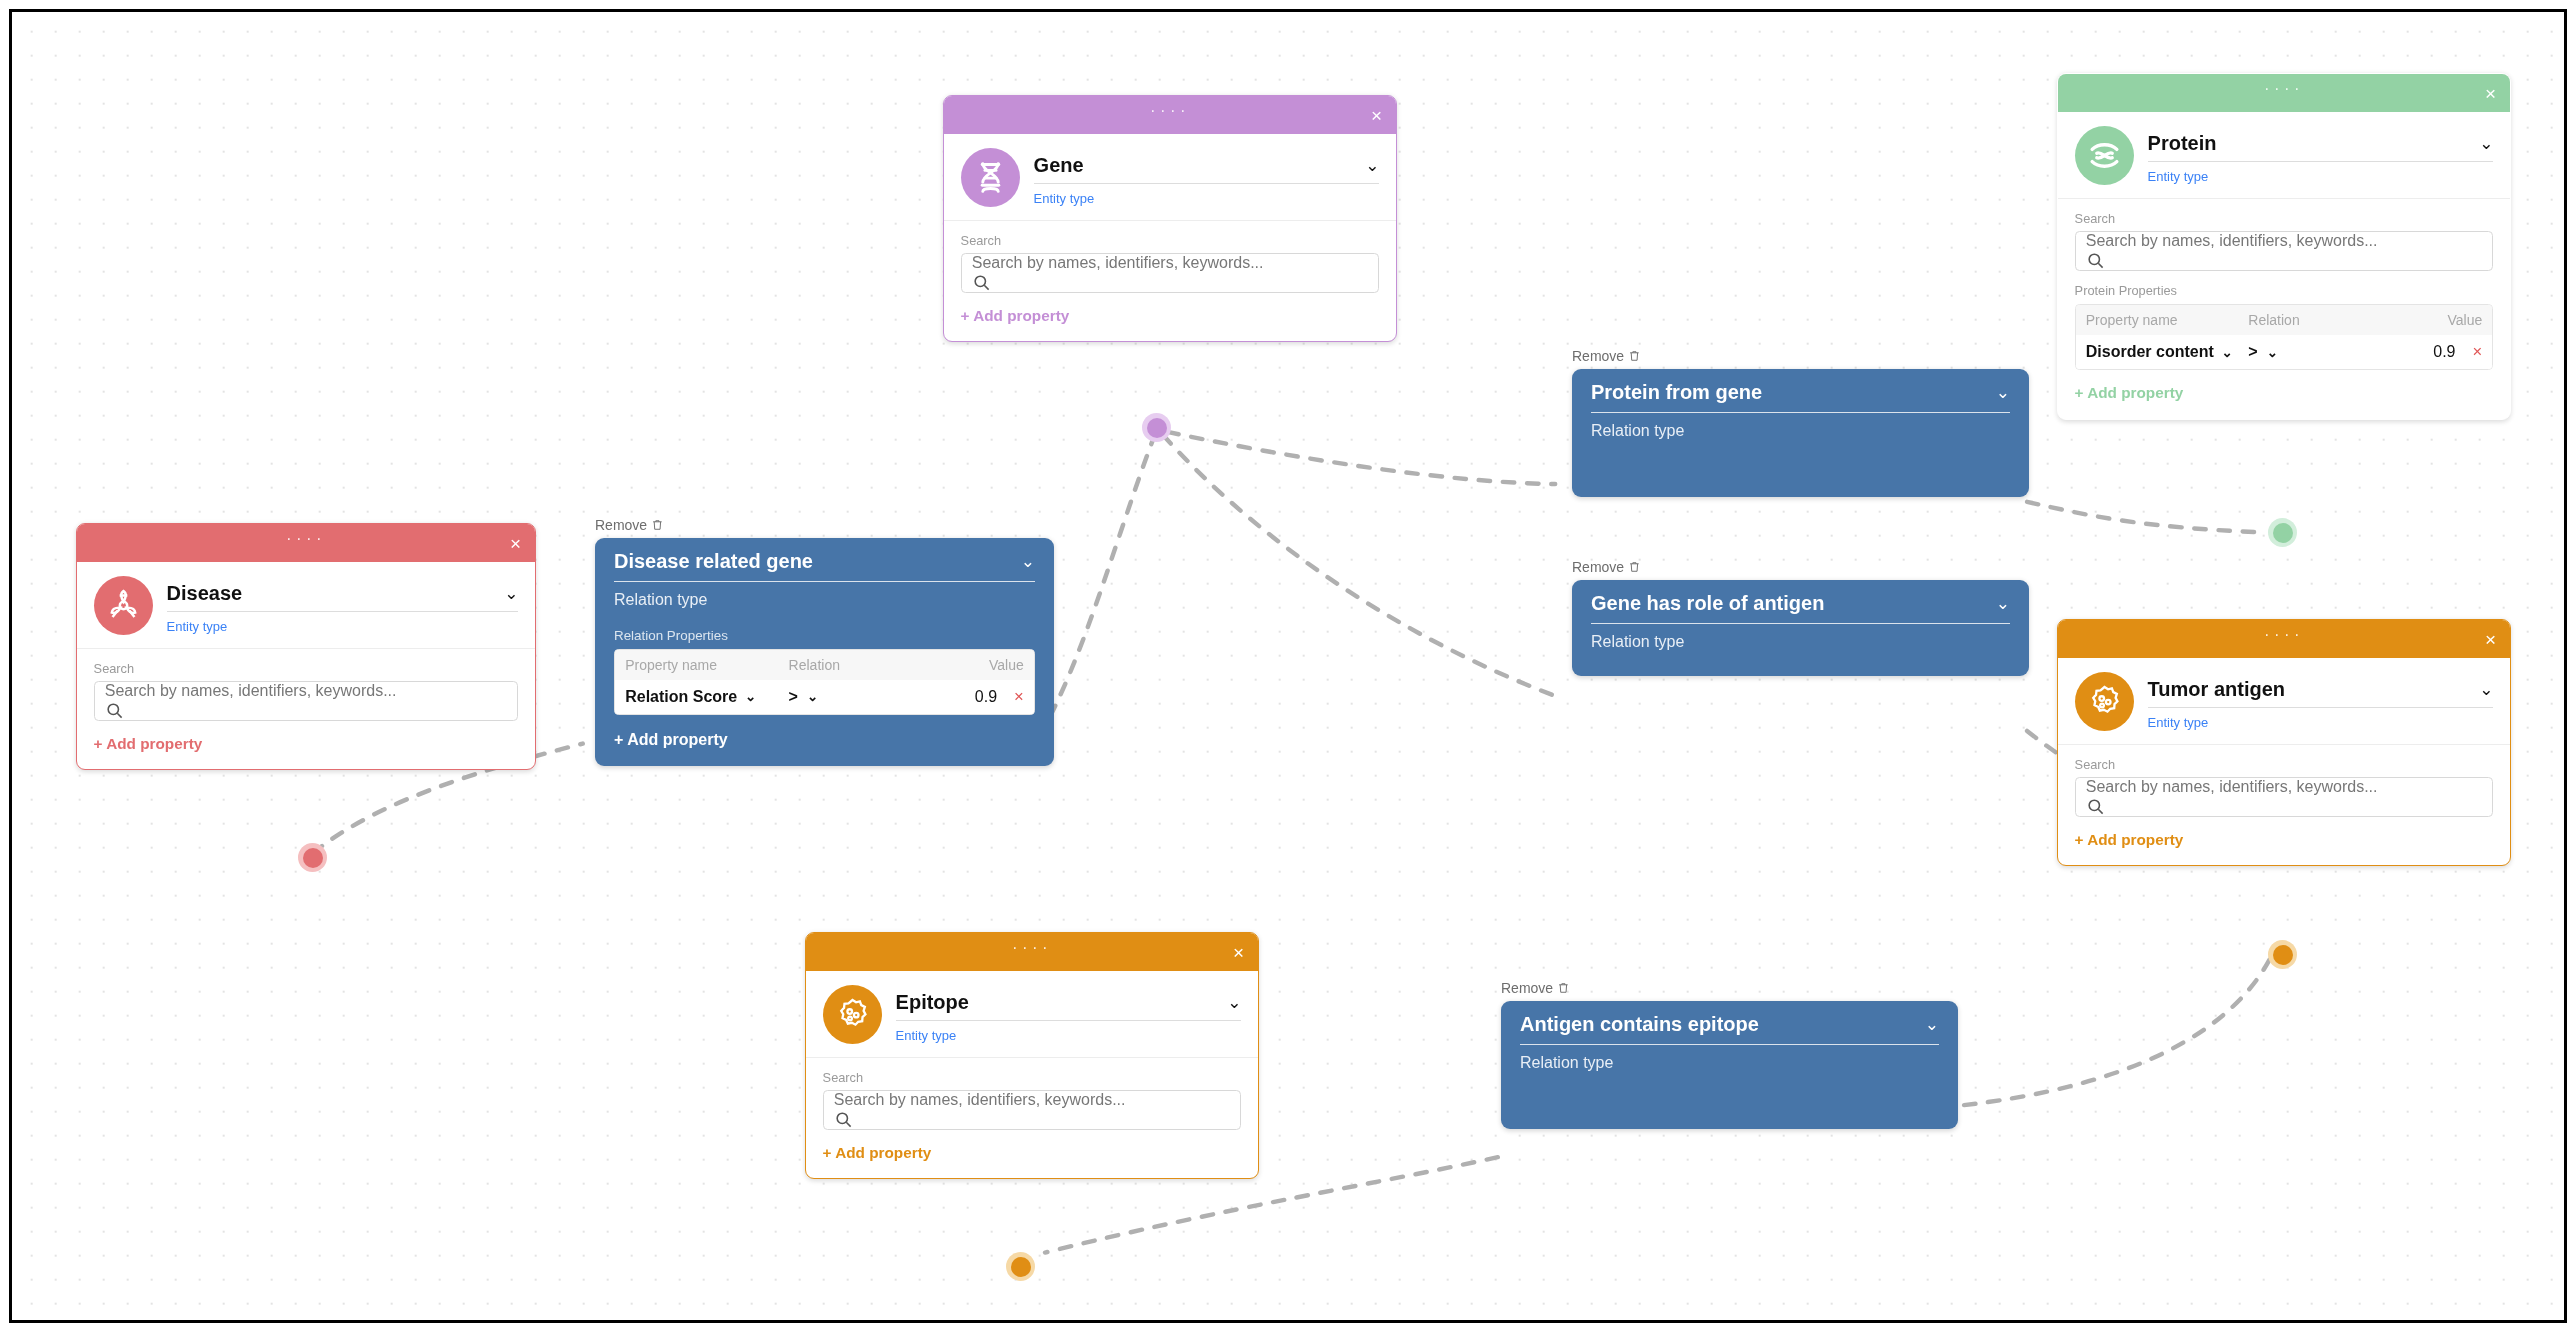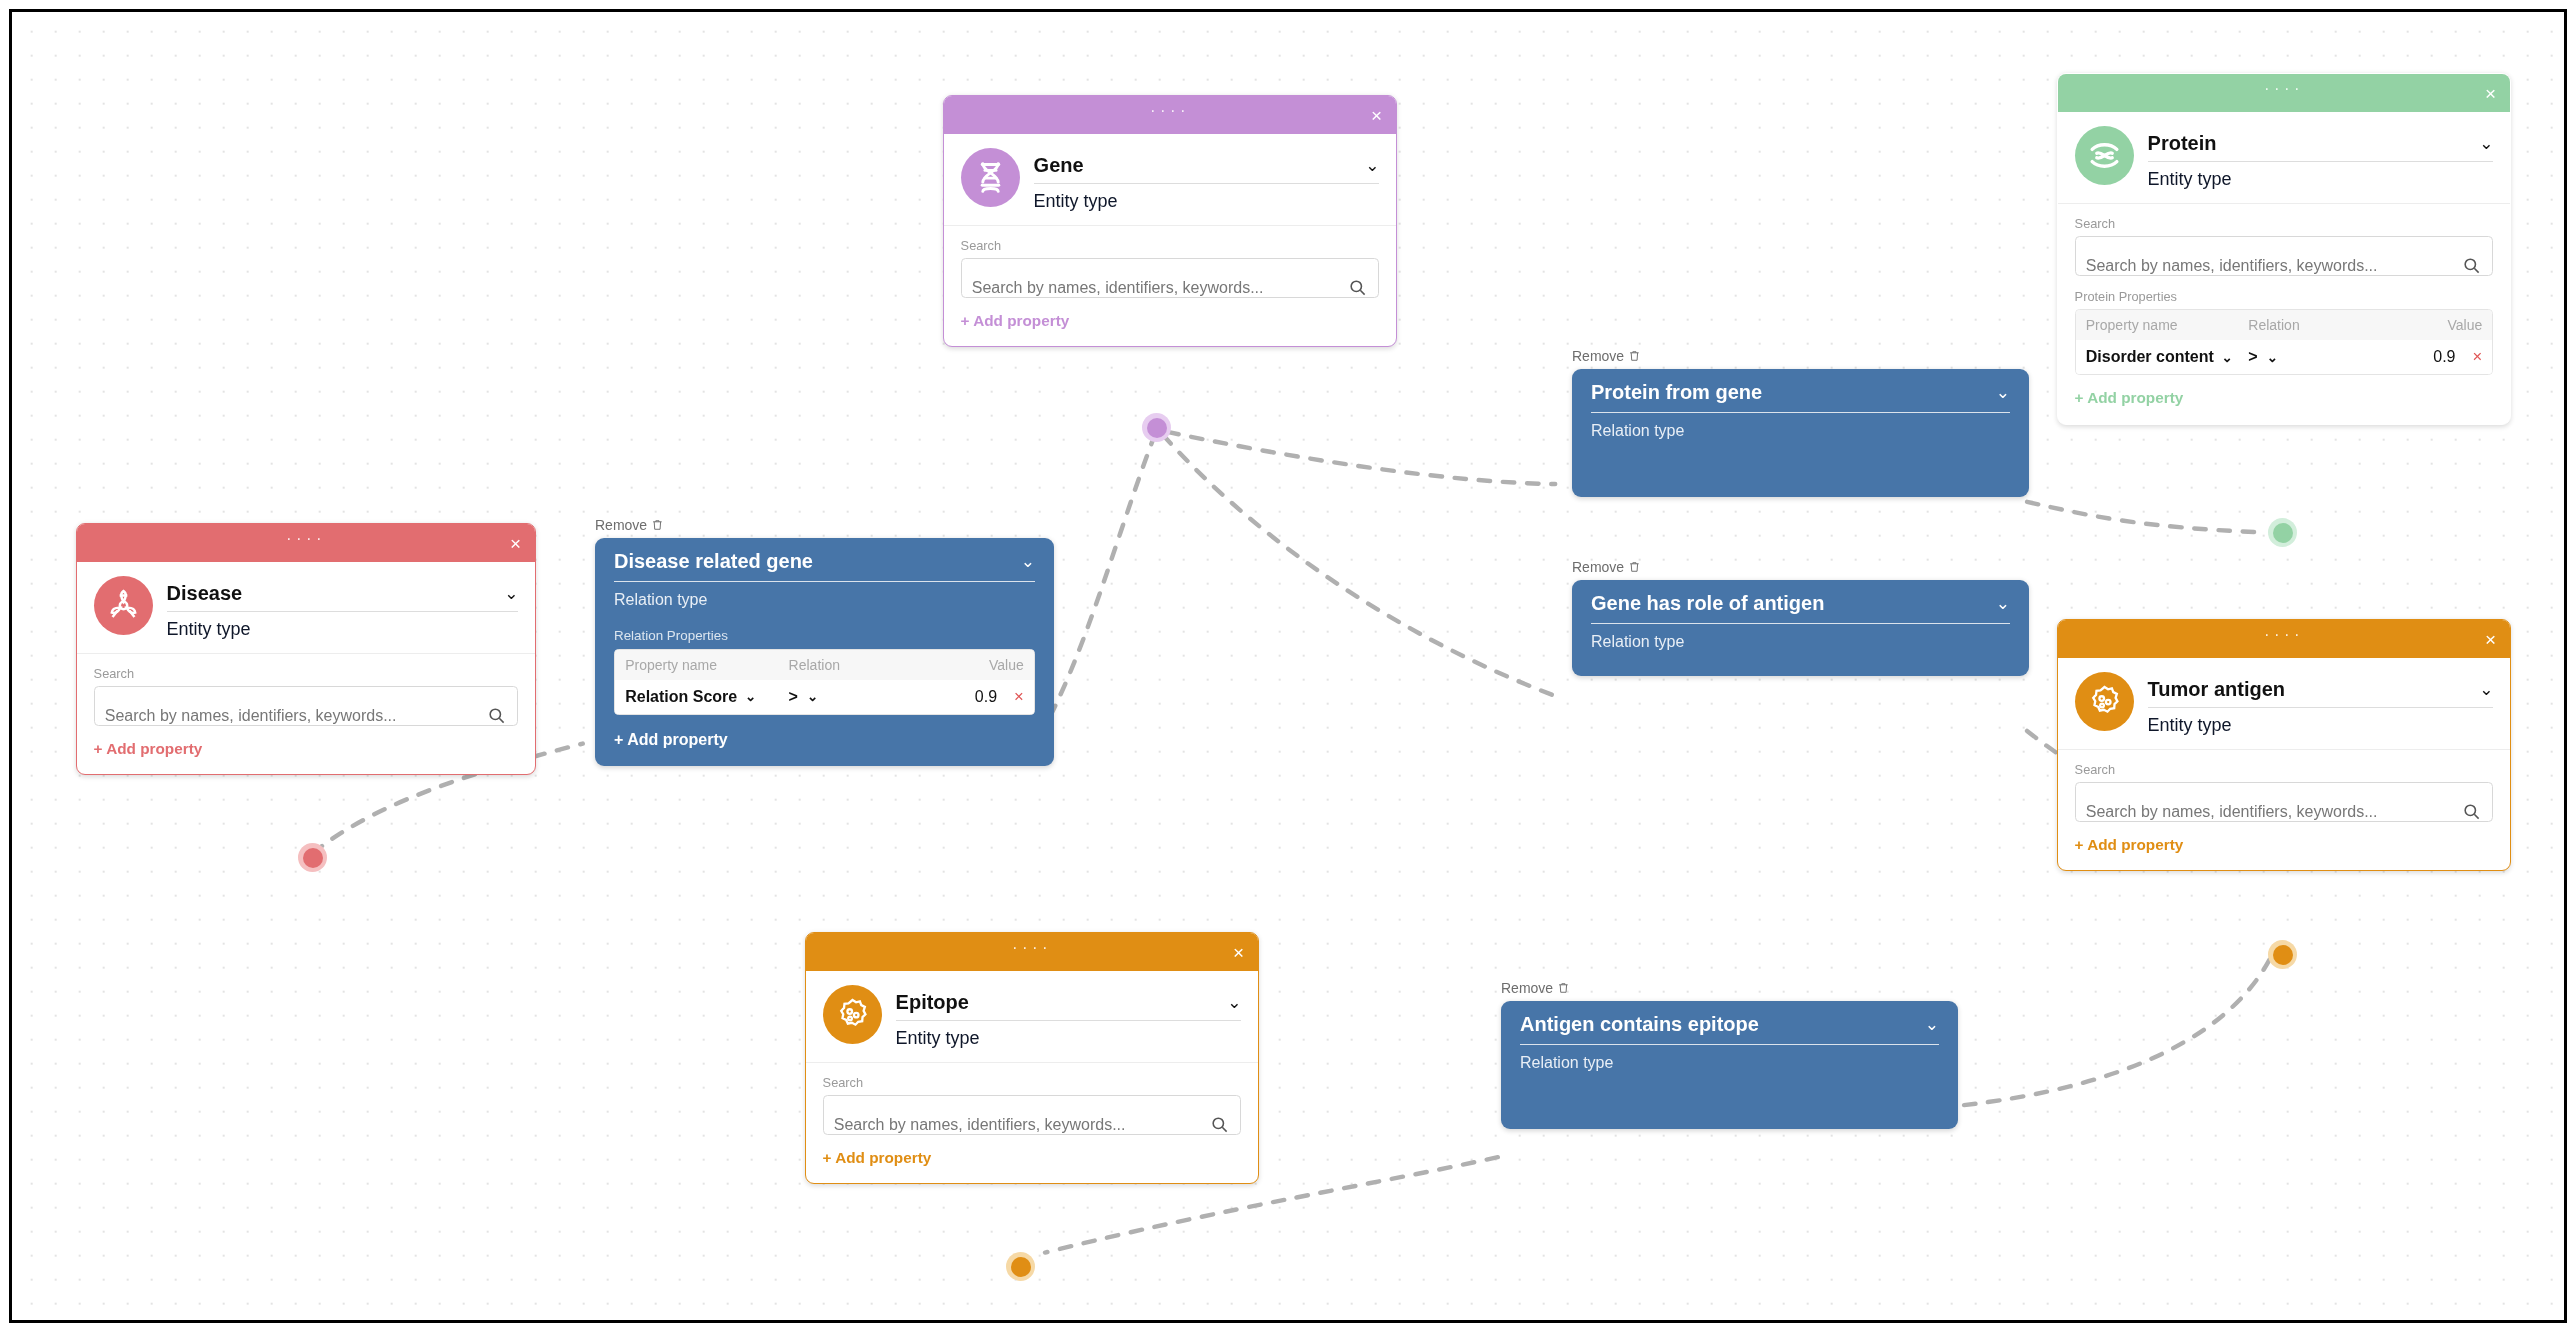--- a/index.html
+++ b/index.html
@@ -44,28 +44,28 @@
     position: absolute; right: 14px; top: 50%; transform: translateY(-50%);
     color: #ffffff; font-size: 19px; line-height: 1; font-weight: 300; cursor: pointer;
   }
   .node-ident { display: flex; align-items: flex-start; padding: 14px 16.6px 12.8px 16.6px; gap: 14px; }
   .avatar { width: 59px; height: 59px; border-radius: 50%; flex: 0 0 59px; display:flex; align-items:center; justify-content:center; }
   .avatar svg { width: 37px; height: 37px; }
   .ident-body { flex: 1 1 auto; padding-top: 6.4px; }
   .ident-row { display: flex; align-items: center; justify-content: space-between; border-bottom: 1.3px solid #dddddd; padding-bottom: 5.8px; }
   .ident-name { font-size: 20px; font-weight: bold; color: #111111; }
   .caret { font-size: 17px; color: #111111; line-height: 1; cursor: pointer; }
-  .ident-sub { font-size: 18px; color: #0f172a; margin-top: 7px; }
+  .ident-sub { font-size: 13px; color: #3b82f6; margin-top: 7px; }
   .node-divider { height: 1.3px; background: #ededed; }
   .node-body { padding: 11.5px 16.6px 16.6px 16.6px; }
   .field-label { font-size: 12.8px; color: #9a9a9a; margin-bottom: 5.1px; }
   .search-box {
-    display: flex; align-items: flex-end; justify-content: space-between;
+    display: flex; align-items: flex-start; justify-content: space-between;
     border: 1.3px solid #d8d8d8; border-radius: 4.5px;
-    height: 40px; padding: 0 11.5px 0 10.2px; background: #ffffff;
+    height: 40px; padding: 0 11.5px 0 10.2px; background: #ffffff; flex-direction: column;
   }
   .search-box span.ph { font-size: 16px; color: #777777; }
   .search-box svg { width: 19px; height: 19px; flex: 0 0 19px; }
   .add-prop { margin-top: 14px; font-size: 15.3px; font-weight: bold; cursor: pointer; }
 
   
   .prop-title { font-size: 12.8px; color: #9a9a9a; margin: 12.8px 0 5.8px 0; }
   .prop-table { border: 1.3px solid #e4e4e4; border-radius: 4.5px; overflow: hidden; background: #ffffff; }
   .prop-head { display: flex; background: #f7f7f7; padding: 7px 10.2px; }
   .prop-head div { font-size: 14px; color: #a8a8a8; }

